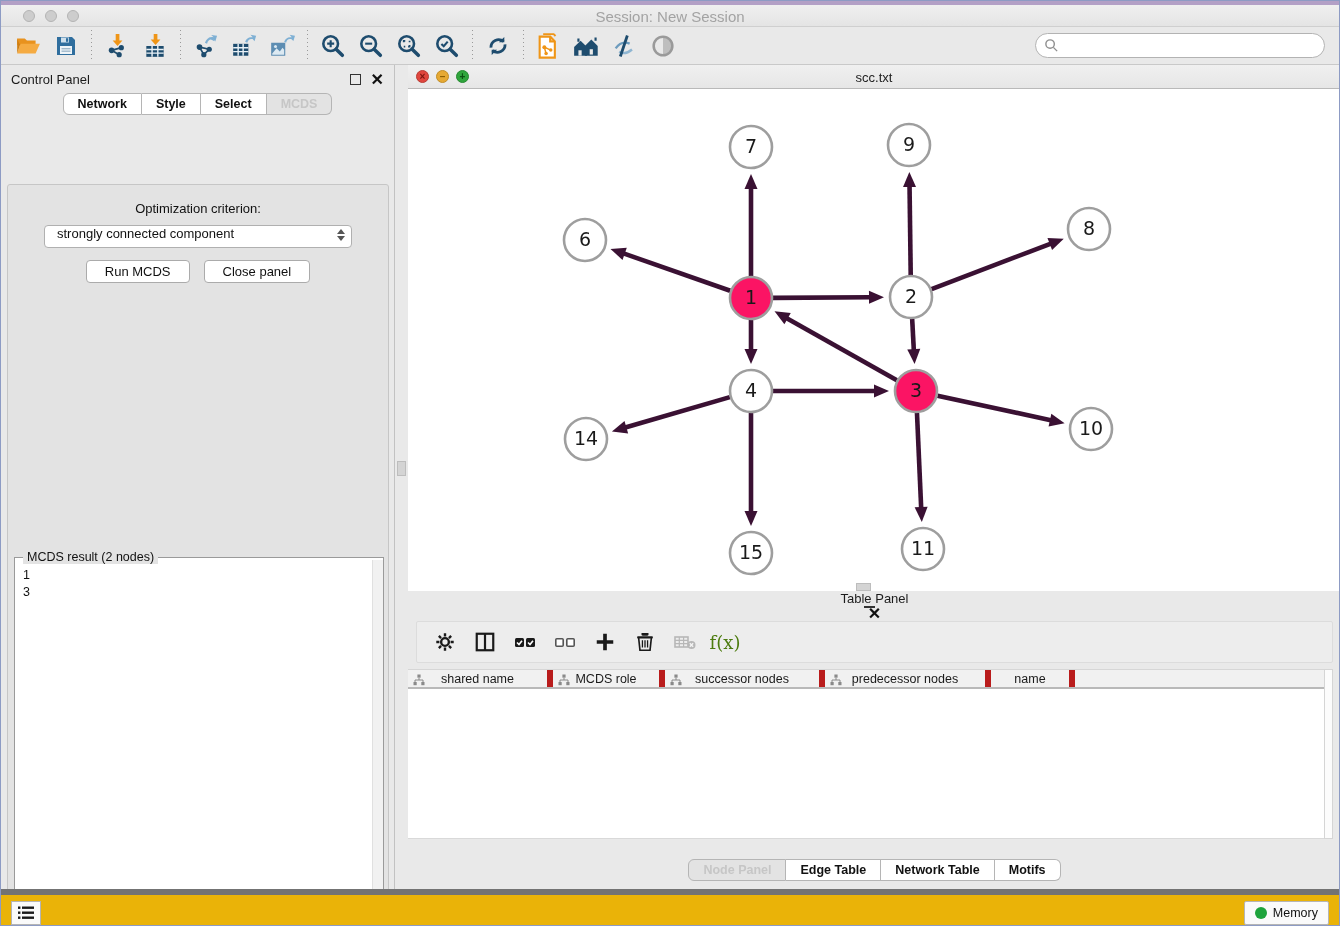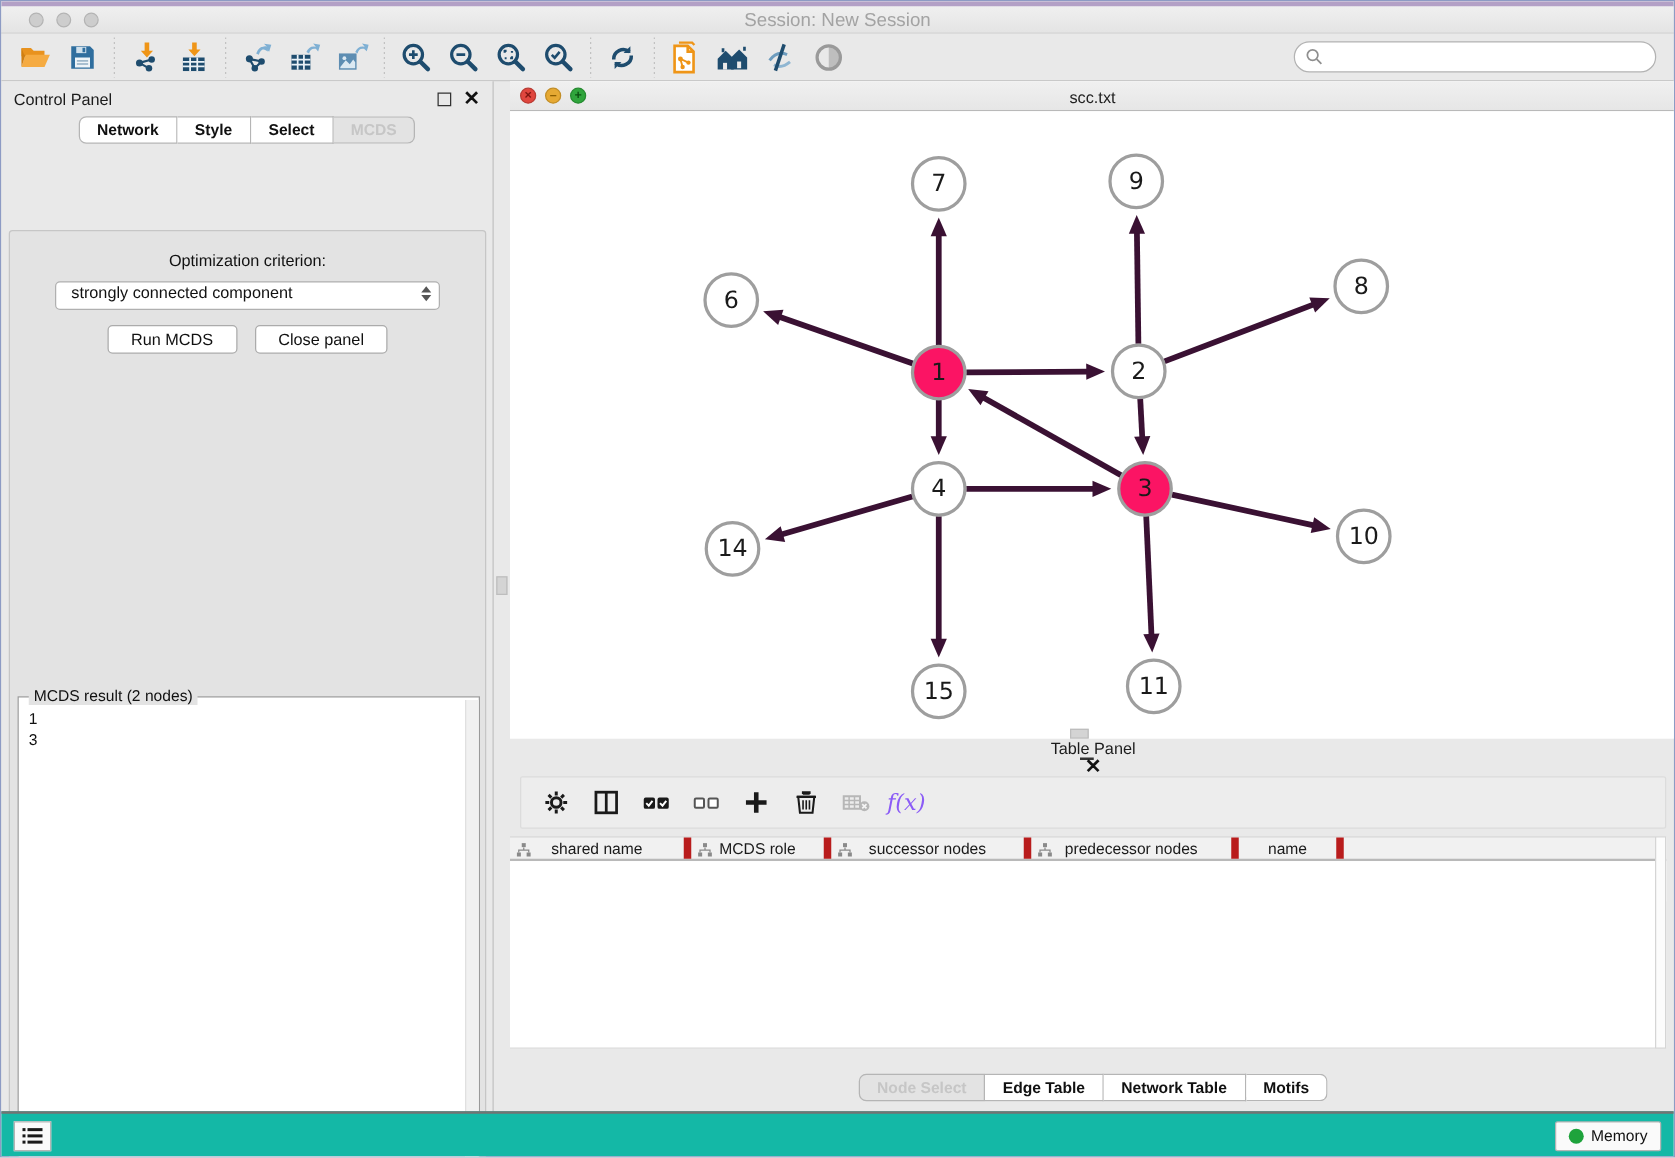--- a/index.html
+++ b/index.html
@@ -83,34 +83,34 @@
   
   #v-handle { position:absolute; left:396px; top:460px; width:9px; height:15px;
     background:#d4d4d4; border:1px solid #bdbdbd; }
   
   #table-panel { position:absolute; left:407px; top:590px; width:933px; height:300px; background:#e9e9e9; }
   #tp-header { height:28px; display:flex; align-items:center; padding:0 12px;flex-direction:column; }
   #tp-header .ph-title { font-size:13px; color:#1c1c1c; flex:1; }
   #tp-toolbar { margin:2px 8px 0 8px; height:42px; background:#ededed; border:1px solid #dcdcdc;
     border-radius:2px; display:flex; align-items:center; padding-left:10px; gap:4px; }
   .tp-btn { width:36px; height:36px; display:flex; align-items:center; justify-content:center; }
-  .fx-label { font-family:"DejaVu Serif", serif; font-style:italic; font-size:18px; color:#8b5cf6; }
+  .fx-label { font-family:"DejaVu Serif", serif; font-size:18px; color:#4d7c0f; }
   #data-table { position:absolute; left:0px; top:78px; width:925px; background:#fff; }
   .thead { display:flex; background:#f1f1f1; border-top:1px solid #d6d6d6; border-bottom:2px solid #b9b9b9; height:20px; }
   .th { position:relative; border-right:6px solid #b91c1c; font-size:12.5px; color:#1a1a1a;
     display:flex; align-items:center; justify-content:center; }
   .th .hicon { position:absolute; left:5px; top:4px; }
   .trow { display:flex; height:16px; background:#fff; }
   .td { font-size:12px; color:#111; padding:1px 14px 0 14px; overflow:hidden; white-space:nowrap; }
   #table-scroll { position:absolute; right:8px; top:78px; width:9px; height:170px; background:#fcfcfc; border:1px solid #d5d5d5; }
   #table-white { position:absolute; left:0; top:98px; width:925px; height:150px; background:#fff; border-bottom:1px solid #d9d9d9; }
   #tp-tabs { position:absolute; left:0; top:268px; width:100%; display:flex; justify-content:center; }
   
   #statusbar { position:absolute; left:0; bottom:0; width:100%; height:36px;
-    background:#14b8a6; border-top:2px solid #737373; }
+    background:#eab308; border-top:6px solid #737373; }
   #list-btn { position:absolute; left:10px; top:6px; width:30px; height:24px; background:#fafafa;
     border:1px solid #b5b5b5; display:flex; align-items:center; justify-content:center; }
   #memory-btn { position:absolute; right:10px; top:6px; height:24px; background:#fafafa;
     border:1px solid #b5b5b5; border-radius:2px; display:flex; align-items:center; gap:6px;
     padding:0 10px; font-size:12.5px; color:#111; }
   #memory-dot { width:12px; height:12px; border-radius:50%; background:#1ea33c; }
   svg { display:block; }
 </style>
 </head>
 <body>
@@ -540,21 +540,21 @@
             <div class="td" style="width: 112px; text-align: left;">dominator</div>
             <div class="td" style="width: 160px; text-align: right;">3</div>
             <div class="td" style="width: 166px; text-align: right;">2</div>
             <div class="td" style="width: 84px; text-align: left;">3</div>
           </div>
         </div>
     </div>
     <div id="table-white"></div>
     <div id="table-scroll"></div>
     <div id="tp-tabs" class="tabrow">
-        <div class="tab active">Node Select</div>
+        <div class="tab active">Node Panel</div>
         <div class="tab">Edge Table</div>
         <div class="tab">Network Table</div>
         <div class="tab">Motifs</div>
       </div>
   </div>
 
   <div id="statusbar">
     <div id="list-btn">
       <svg width="18" height="16" viewBox="0 0 18 16">
           <g fill="#1a1a1a">

